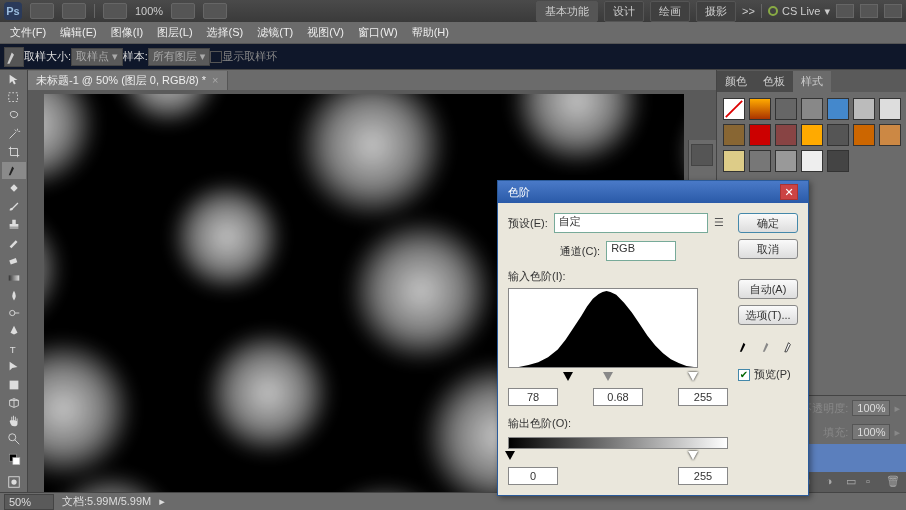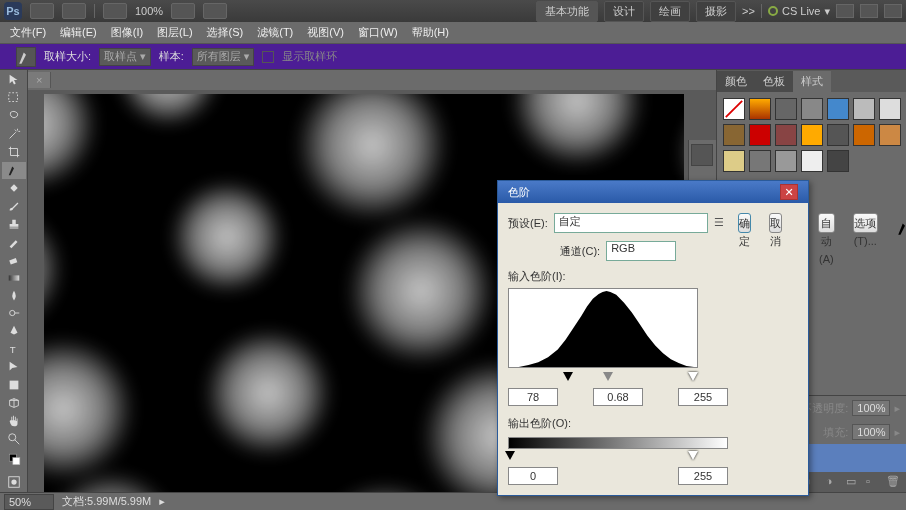--- a/index.html
+++ b/index.html
@@ -11,21 +11,21 @@
 .top-right{margin-left:auto;display:flex;gap:6px;align-items:center}
 .workspace-btn{padding:2px 8px;background:#404040;border:1px solid #555;color:#ccc;border-radius:2px}
 .workspace-btn.active{background:#555}
 .cslive{color:#ccc;display:flex;align-items:center;gap:4px}
 .cslive-dot{width:10px;height:10px;border:2px solid #8a4;border-radius:50%}
 .winbtn{width:18px;height:14px;background:#555;border:1px solid #666}
 
 .menubar{height:22px;background:#6b6b6b;display:flex;align-items:center;padding:0 4px;gap:2px;color:#eee;border-bottom:1px solid #555}
 .menu-item{padding:2px 6px}
 
-.optionbar{height:26px;background:#4c1d95;display:flex;align-items:center;padding:0 16px;gap:8px;color:#ddd;border-bottom:1px solid #444}
+.optionbar{height:26px;background:#0f172a;display:flex;align-items:center;padding:0 4px;color:#ddd;border-bottom:1px solid #444}
 .opt-tool{width:20px;height:20px;background:#555;border:1px solid #444}
 .opt-select{height:18px;background:#5a5a5a;border:1px solid #444;color:#aaa;padding:0 4px}
 .opt-check{width:12px;height:12px;border:1px solid #555}
 
 .main-area{position:absolute;top:70px;left:0;right:0;bottom:18px;display:flex}
 .toolbox{width:28px;background:#6b6b6b;border-right:1px solid #444;display:flex;flex-direction:column;gap:1px;padding:2px}
 .tool{width:24px;height:20px;background:#6b6b6b;display:flex;align-items:center;justify-content:center;color:#ddd;position:relative}
 .tool.active{background:#8a8a8a}
 .tool svg{width:14px;height:14px}
 
@@ -58,21 +58,21 @@
 
 .statusbar{position:absolute;bottom:0;left:0;right:0;height:18px;background:#6b6b6b;border-top:1px solid #444;display:flex;align-items:center;padding:0 4px;color:#ddd;gap:8px}
 .status-zoom{width:50px;background:#5a5a5a;padding:1px 4px;border:1px solid #444}
 
 
 .dialog{position:absolute;left:497px;top:180px;width:312px;background:#eae7dc;border:1px solid #2a5a9a;box-shadow:2px 2px 6px rgba(0,0,0,0.4);font-size:11px}
 .dlg-title{height:22px;background:linear-gradient(#4a7ac8,#2a5aa8);color:#fff;display:flex;align-items:center;padding:0 10px;justify-content:space-between}
 .dlg-close{width:18px;height:16px;background:#c44;color:#fff;display:flex;align-items:center;justify-content:center;border:1px solid #a33}
 .dlg-body{padding:10px;display:flex;gap:10px}
 .dlg-left{flex:1}
-.dlg-right{width:60px;display:flex;flex-direction:row;gap:18px}
+.dlg-right{width:60px;display:flex;flex-direction:column;gap:6px}
 .dlg-row{display:flex;align-items:center;gap:6px;margin-bottom:8px}
 .dlg-label{color:#333}
 .dlg-select{flex:1;height:20px;border:1px solid #7a9;background:#fff;padding:0 4px;color:#333}
 .dlg-btn{height:20px;border:1px solid #888;background:linear-gradient(#fafafa,#ddd);color:#333;border-radius:3px;text-align:center;line-height:18px}
 .dlg-btn.primary{border:1px solid #48a}
 .histogram{width:190px;height:80px;border:1px solid #888;background:#fff;margin:4px 0;position:relative;overflow:hidden}
 .hist-shape{position:absolute;bottom:0;left:0;right:0;height:100%}
 .hist-sliders{position:relative;height:12px;margin-bottom:4px}
 .slider-track{height:12px;position:relative}
 .tri{position:absolute;width:0;height:0;border-left:5px solid transparent;border-right:5px solid transparent;top:0}
@@ -270,20 +270,21 @@
         <svg viewBox="0 0 16 16">
           <rect x="2" y="2" width="12" height="12" stroke="#ddd" fill="none"></rect>
           <circle cx="8" cy="8" r="3" fill="#ddd"></circle>
         </svg>
       </div>
   </div>
 
   <div class="canvas-area">
     <div class="doc-tab">
       <div class="doc-tab-item">
+        <span>未标题-1 @ 50% (图层 0, RGB/8) *</span>
         <span class="tab-close">×</span>
       </div>
     </div>
     <div class="canvas-wrap">
       <div class="canvas-content">
         <div class="clouds">
           <div class="cloud-layer">
             <div class="cl" style="left:5%;top:8%;width:140px;height:130px"></div>
             <div class="cl" style="left:22%;top:2%;width:110px;height:100px"></div>
             <div class="cl" style="left:42%;top:10%;width:160px;height:150px"></div>

